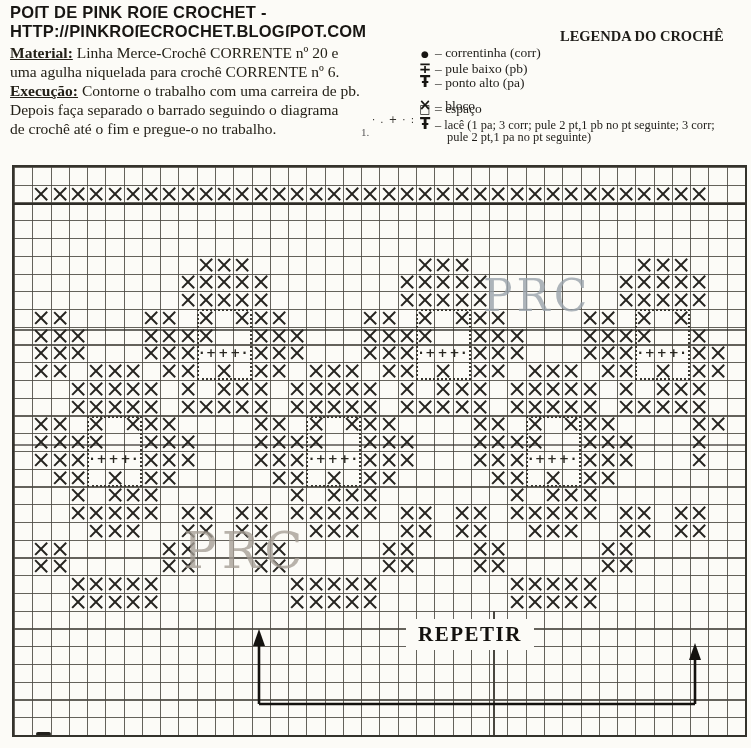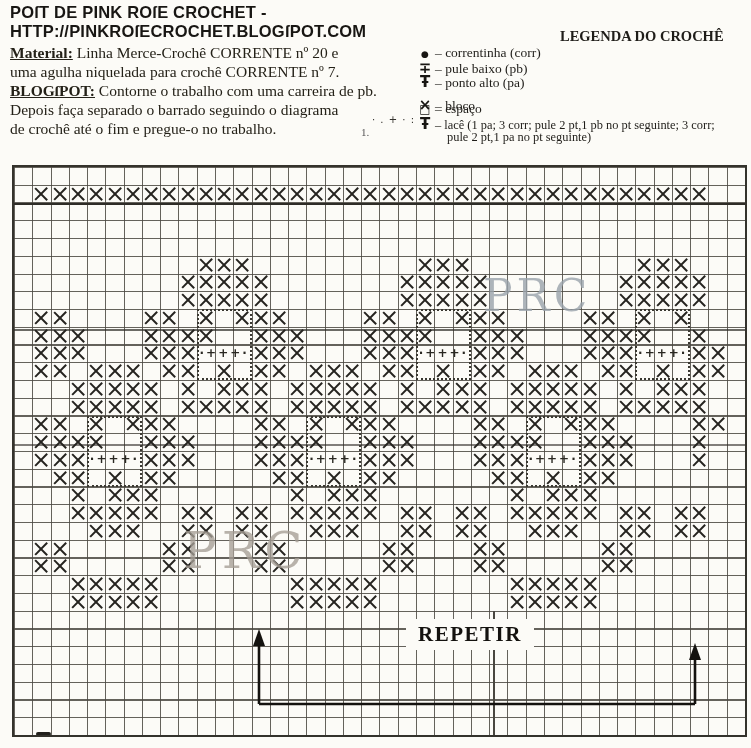--- a/index.html
+++ b/index.html
@@ -58,22 +58,22 @@
 </style>
 </head>
 <body>
 
 <div class="page">
 
   <div class="abs title-line" style="top:3px;text-align:right;">POſT DE PINK ROſE CROCHET -</div>
   <div class="abs title-line" style="top:22px;">HTTP://PINKROſECROCHET.BLOGſPOT.COM</div>
 
   <div class="abs para-line" style="top:44px;"><b>Material:</b><span> Linha Merce-Crochê CORRENTE nº 20 e</span></div>
-  <div class="abs para-line" style="top:63px;"><span>uma agulha niquelada para crochê CORRENTE nº 7.</span></div>
-  <div class="abs para-line" style="top:82px;"><b>BLOGſPOT:</b><span> Contorne o trabalho com uma carreira de pb.</span></div>
+  <div class="abs para-line" style="top:63px;"><span>uma agulha niquelada para crochê CORRENTE nº 6.</span></div>
+  <div class="abs para-line" style="top:82px;"><b>Execução:</b><span> Contorne o trabalho com uma carreira de pb.</span></div>
   <div class="abs para-line" style="top:101px;"><span>Depois faça separado o barrado seguindo o diagrama</span></div>
   <div class="abs para-line" style="top:120px;"><span>de crochê até o fim e pregue-o no trabalho.</span></div>
 
   <div class="abs page-mark">1.</div>
 
   <div class="abs legend-title">LEGENDA DO CROCHÊ</div>
   <div class="lg-item" style="top:45px;"><span class="lg-sym" style="font-size:9px;">●</span><span class="lg-label">– correntinha (corr)</span></div>
   <div class="lg-item" style="top:59px;"><span class="lg-sym" style="font-size:15px;">∓</span><span class="lg-label">– pule baixo (pb)</span></div>
   <div class="lg-item" style="top:73px;"><span class="lg-sym" style="font-size:15px;">Ŧ</span><span class="lg-label">– ponto alto (pa)</span></div>
   <div class="lg-item" style="top:96px;"><span class="lg-sym" style="font-size:15px;">×</span><span class="lg-label">– bloco</span></div>

